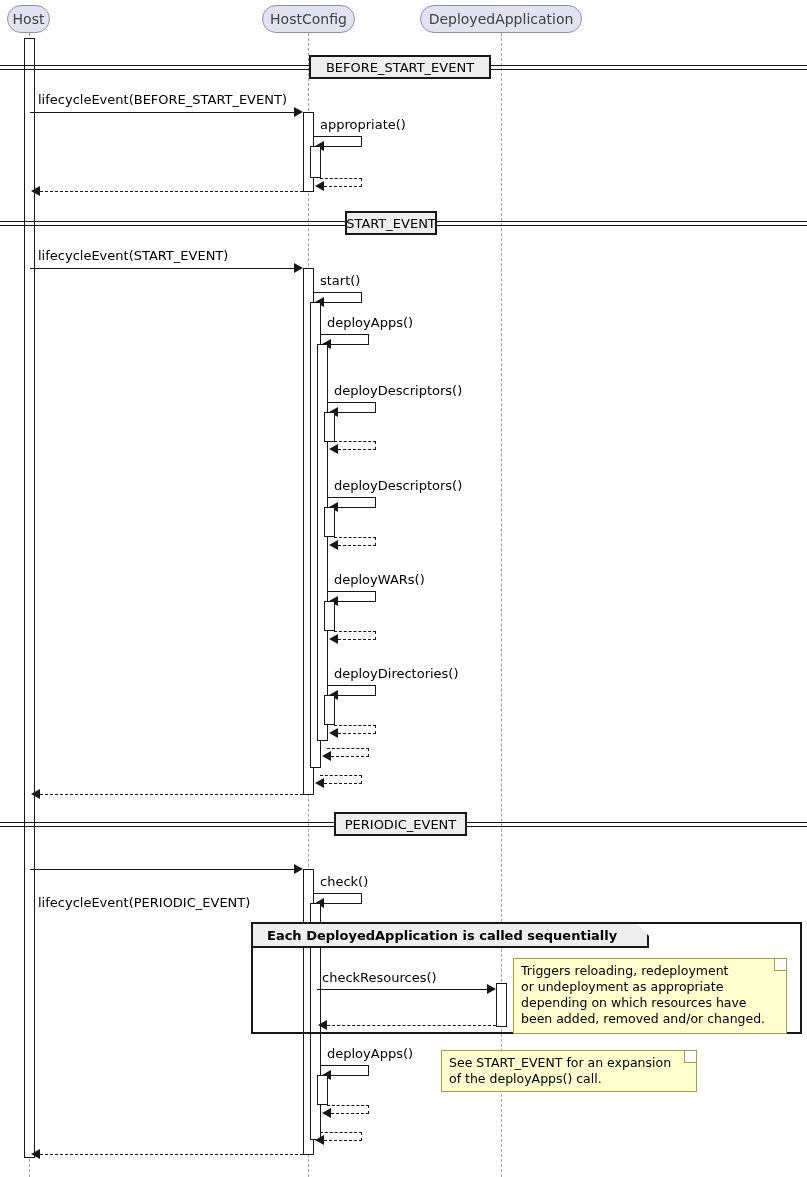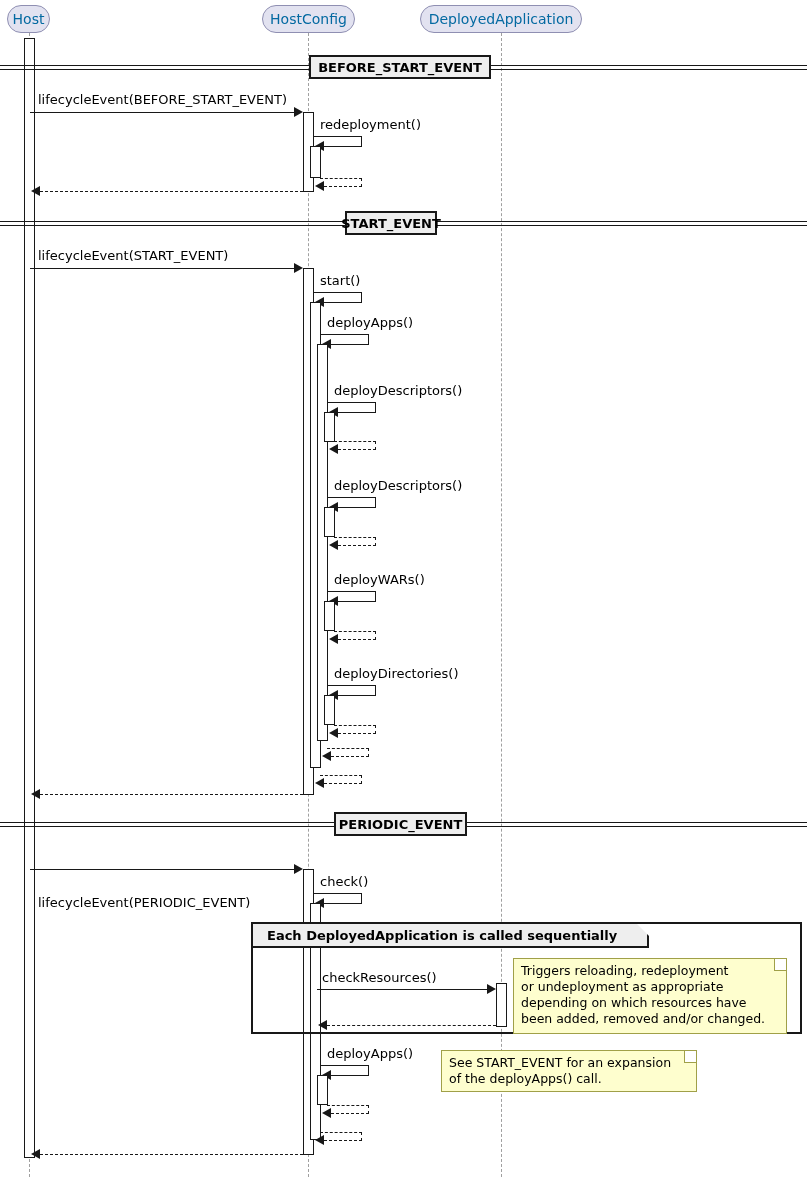--- a/index.html
+++ b/index.html
@@ -3,21 +3,21 @@
 <meta charset="utf-8">
 <style>
   html,body{margin:0;padding:0;background:#fff;}
   body{font-family:"DejaVu Sans","Liberation Sans",sans-serif;}
   #diagram{position:relative;width:807px;height:1177px;background:#fff;overflow:hidden;}
 
   
   .participant{
     position:absolute;box-sizing:border-box;
     background:#E2E2F0;border:1px solid #8F8FB2;border-radius:14px;
-    font-size:14px;color:#0369a1;display:flex;align-items:center;justify-content:center;
+    font-size:14px;color:#404040;display:flex;align-items:center;justify-content:center;
     white-space:nowrap;
   }
   
   .lifeline{position:absolute;width:0;border-left:1px dashed #A0A0A0;}
 
   
   .activation{position:absolute;box-sizing:border-box;background:#fff;border:1px solid #181818;width:11px;}
 
   
   .msg-line{position:absolute;height:0;border-top:1px solid #181818;}
@@ -31,21 +31,21 @@
   .msg-label{position:absolute;font-size:13px;color:#000;white-space:nowrap;}
 
   
   .divider-lines{position:absolute;left:0;width:807px;height:5px;}
   .divider-lines::before,.divider-lines::after{
     content:"";position:absolute;left:0;width:807px;height:0;border-top:1px solid #181818;}
   .divider-lines::before{top:0;}
   .divider-lines::after{top:4px;}
   .divider-label{
     position:absolute;box-sizing:border-box;background:#EEEEEE;
-    border:2px solid #181818;font-size:13px;font-weight:bold;color:#000;
+    border:2px solid #181818;font-size:13px;font-weight:normal;color:#000;
     display:flex;align-items:center;justify-content:center;white-space:nowrap;
     padding:0 10px;height:24px;
   }
 
   
   .group-frame{position:absolute;box-sizing:border-box;border:2px solid #181818;background:transparent;}
   .group-header{
     position:absolute;box-sizing:border-box;background:#EEEEEE;
     border-right:2px solid #181818;border-bottom:2px solid #181818;
     font-size:13px;font-weight:bold;color:#000;white-space:nowrap;
@@ -89,21 +89,21 @@
   <div class="divider-label" style="left:309px;top:55px;width:182px;">
     <span>BEFORE_START_EVENT</span>
   </div>
 
   <div class="msg-label" style="left:38px;top:92px;">lifecycleEvent(BEFORE_START_EVENT)</div>
   <div class="msg-line" style="left:30px;top:112px;width:269px;"></div>
   <div class="arrow-r" style="left:294px;top:107px;"></div>
 
   <div class="activation" style="left:303px;top:112px;height:80px;"></div>
 
-  <div class="msg-label" style="left:320px;top:117px;">redeployment()</div>
+  <div class="msg-label" style="left:320px;top:117px;">appropriate()</div>
   <div class="msg-line" style="left:313px;top:136px;width:49px;"></div>
   <div class="msg-vert" style="left:361px;top:136px;height:10px;"></div>
   <div class="msg-line" style="left:324px;top:146px;width:38px;"></div>
   <div class="arrow-l" style="left:315px;top:141px;"></div>
 
   <div class="activation" style="left:310px;top:146px;height:32px;"></div>
 
   <div class="msg-line dotted" style="left:320px;top:178px;width:42px;"></div>
   <div class="msg-vert dotted" style="left:361px;top:178px;height:9px;"></div>
   <div class="msg-line dotted" style="left:324px;top:186px;width:38px;"></div>

